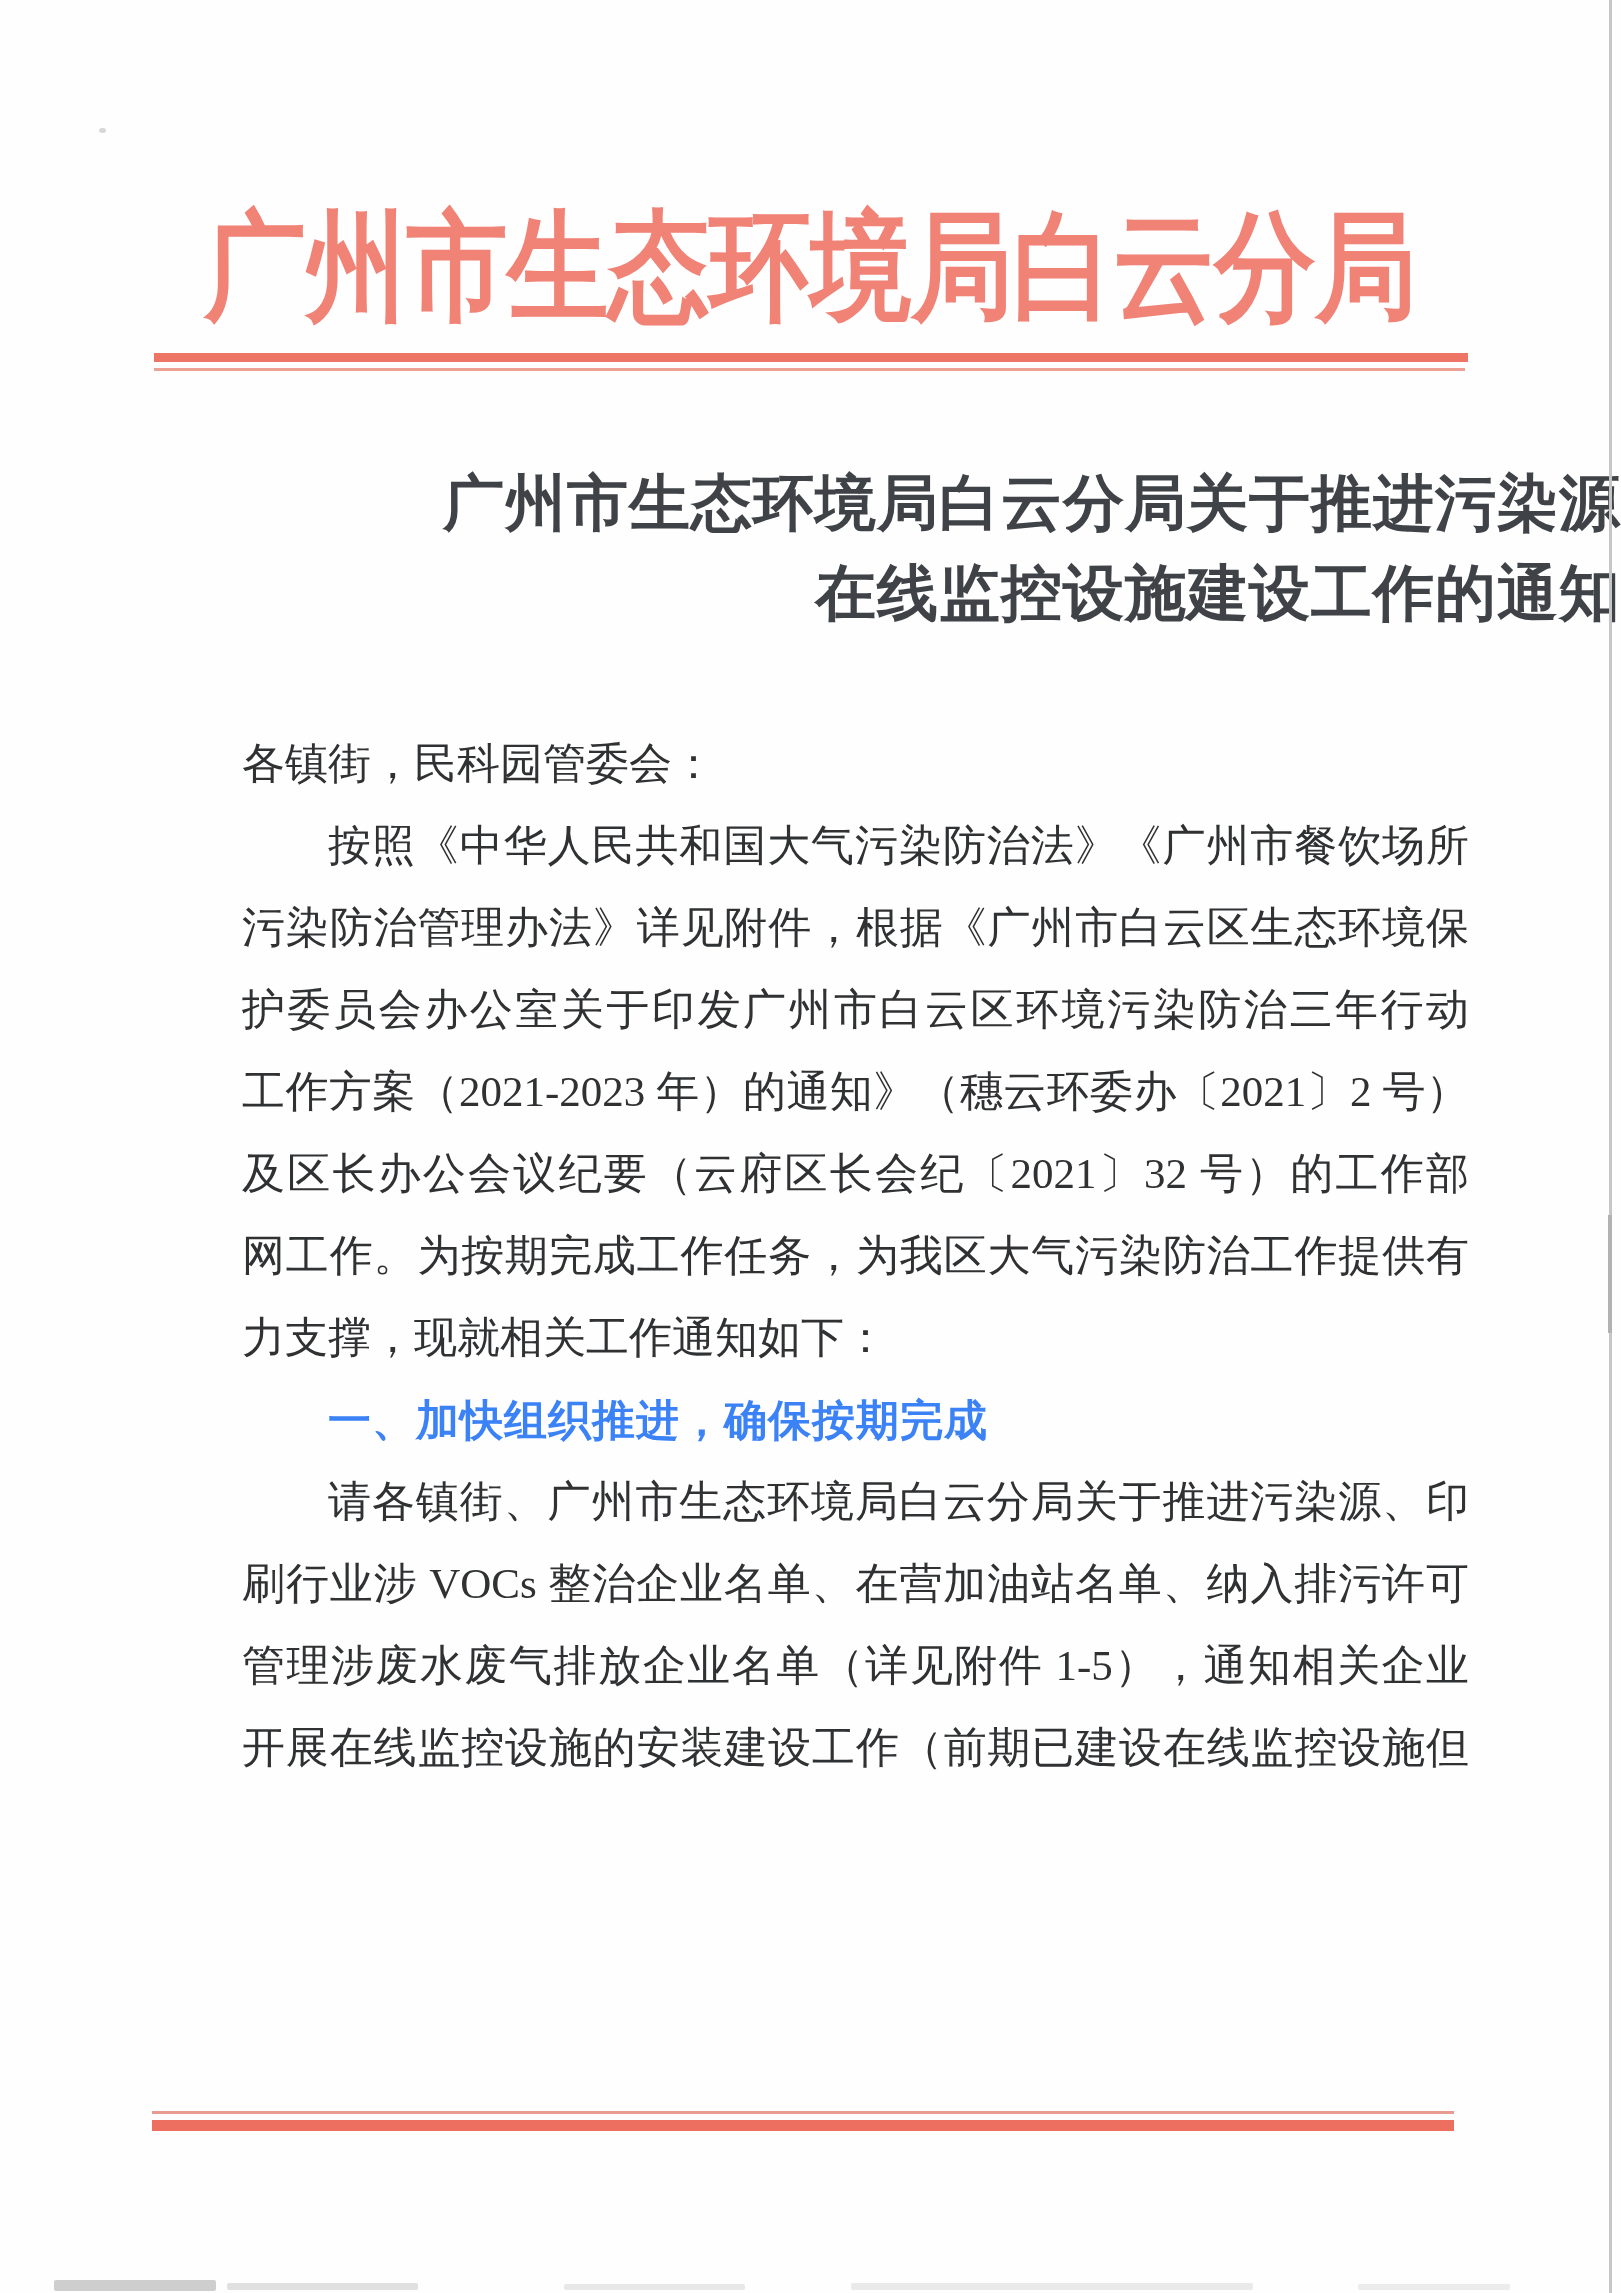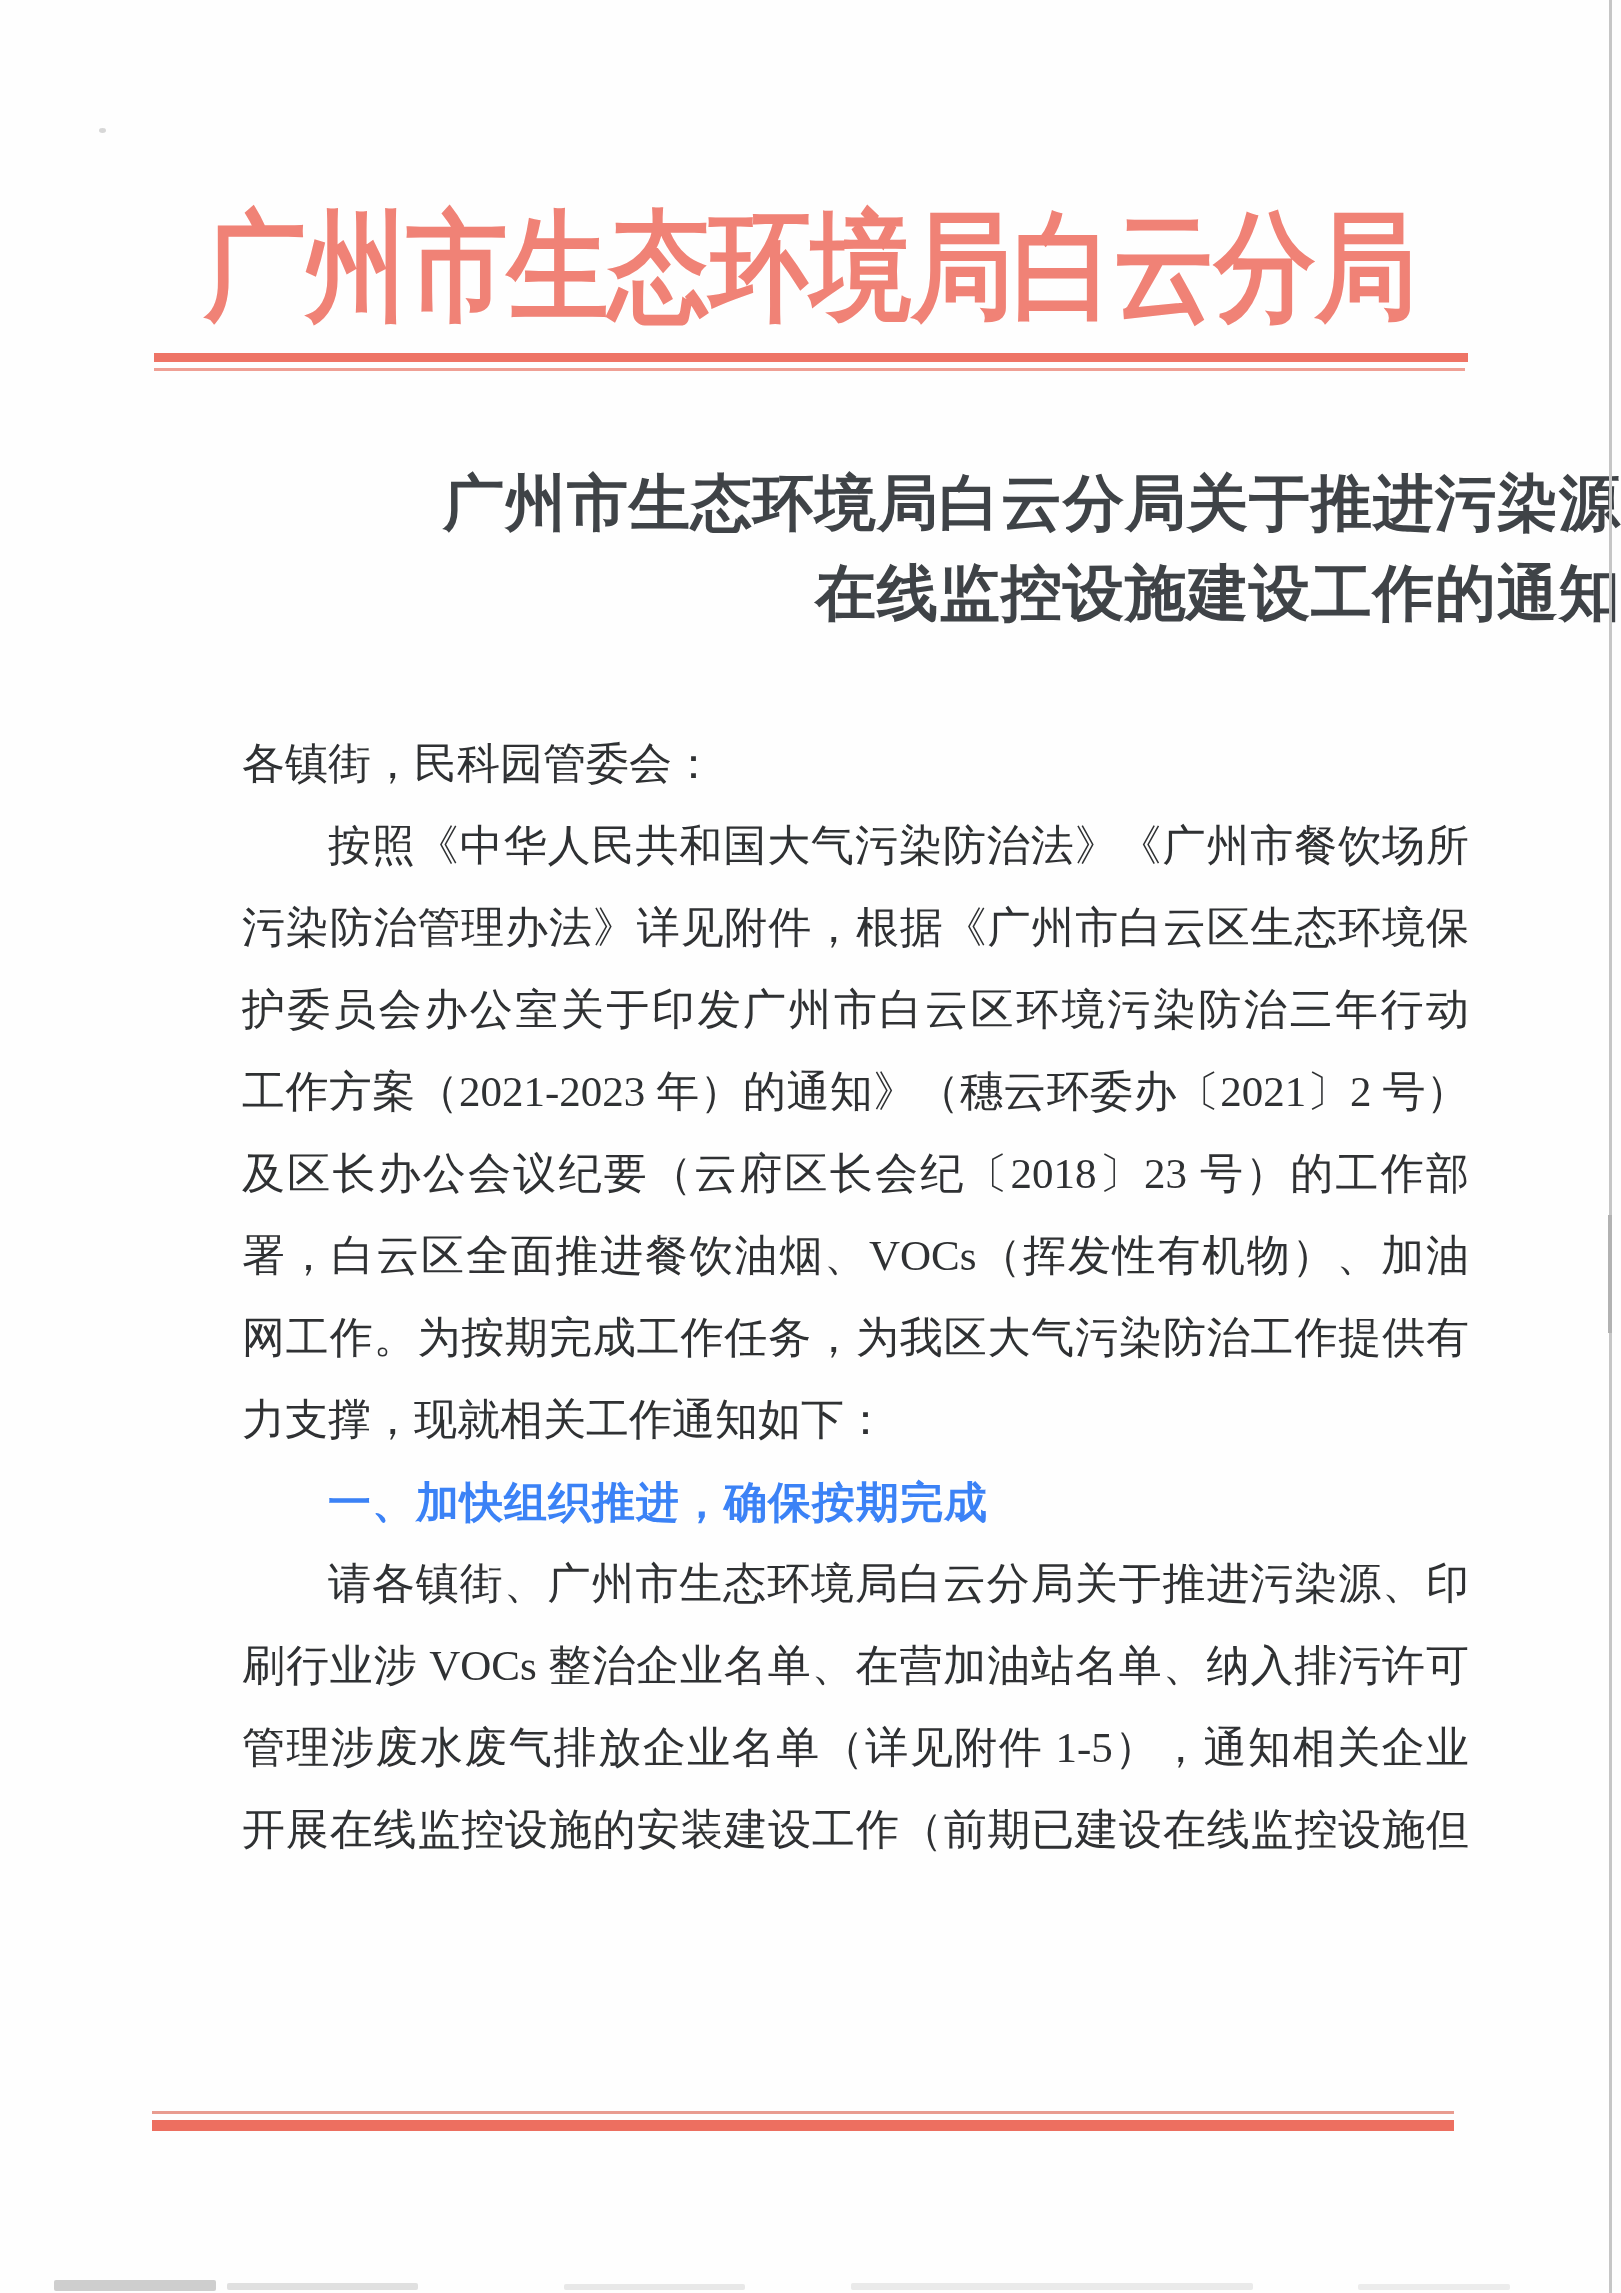--- a/index.html
+++ b/index.html
@@ -91,22 +91,21 @@
     <span class="tline">广州市生态环境局白云分局关于推进污染源</span>
     <span class="tline">在线监控设施建设工作的通知</span>
   </h1>
 
   <div class="bodytext">
     <p class="line">各镇街，民科园管委会：</p>
     <p class="just indent">按照《中华人民共和国大气污染防治法》《广州市餐饮场所</p>
     <p class="just">污染防治管理办法》详见附件，根据《广州市白云区生态环境保</p>
     <p class="just">护委员会办公室关于印发广州市白云区环境污染防治三年行动</p>
     <p class="just">工作方案（2021-2023 年）的通知》（穗云环委办〔2021〕2 号）</p>
-    <p class="just">及区长办公会议纪要（云府区长会纪〔2018〕23 号）的工作部</p>
-    <p class="just">署，白云区全面推进餐饮油烟、VOCs（挥发性有机物）、加油</p>
+    <p class="just">及区长办公会议纪要（云府区长会纪〔2021〕32 号）的工作部</p>
     <p class="just">网工作。为按期完成工作任务，为我区大气污染防治工作提供有</p>
     <p class="line">力支撑，现就相关工作通知如下：</p>
     <p class="sec-heading indent">一、加快组织推进，确保按期完成</p>
     <p class="just indent">请各镇街、广州市生态环境局白云分局关于推进污染源、印</p>
     <p class="just">刷行业涉 VOCs 整治企业名单、在营加油站名单、纳入排污许可</p>
     <p class="just">管理涉废水废气排放企业名单（详见附件 1-5），通知相关企业</p>
     <p class="just">开展在线监控设施的安装建设工作（前期已建设在线监控设施但</p>
   </div>
 
   <div class="rule rule-bottom-thin"></div>

